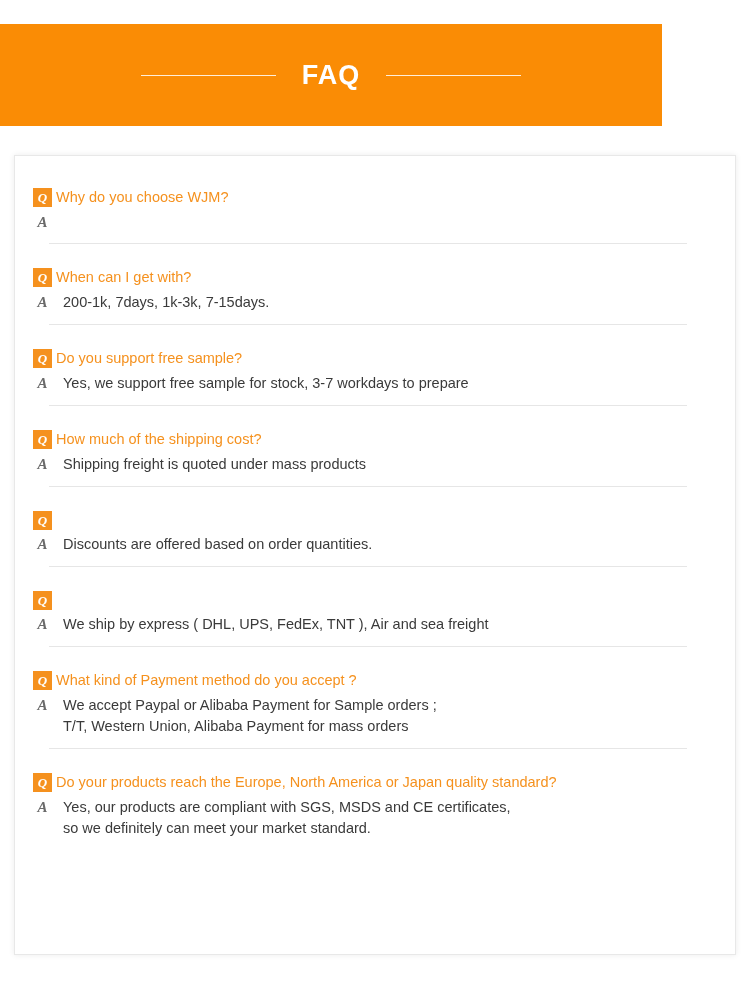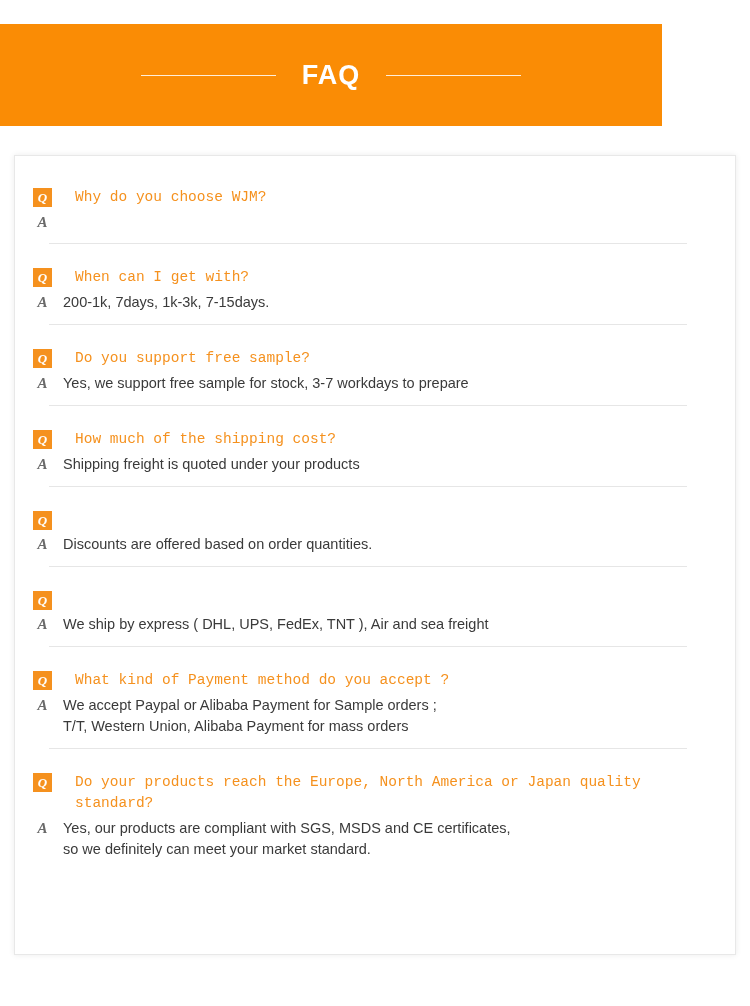--- a/index.html
+++ b/index.html
@@ -105,26 +105,25 @@
     margin-top: 3px;
   }
   .badge.a {
     background: #ffffff;
     color: #6a6a6a;
     border: none;
     font-size: 15px;
   }
 
   .q-text {
-    margin-left: 23px;
+    margin-left: 4px;
     color: #F5911E;
     font-size: 14.5px;
     line-height: 21px;
     padding-top: 2px;
-    font-family: Liberation Mono, monospace;
   }
   .a-text {
     margin-left: 11px;
     color: #3a3a3a;
     font-size: 14.5px;
     line-height: 21px;
     padding-top: 2px;
   }
   .a-text .line2 { display: block; }
 
@@ -186,21 +185,21 @@
       </div>
 
       <div class="faq-item">
         <div class="spacer-top"></div>
         <div class="row q-row">
           <span class="badge">Q</span>
           <span class="q-text">How much of the shipping cost?</span>
         </div>
         <div class="row">
           <span class="badge a">A</span>
-          <span class="a-text">Shipping freight is quoted under your products</span>
+          <span class="a-text">Shipping freight is quoted under mass products</span>
         </div>
         <div class="divider"></div>
       </div>
 
       <div class="faq-item">
         <div class="spacer-top"></div>
         <div class="row q-row">
           <span class="badge">Q</span>
         </div>
         <div class="row">

